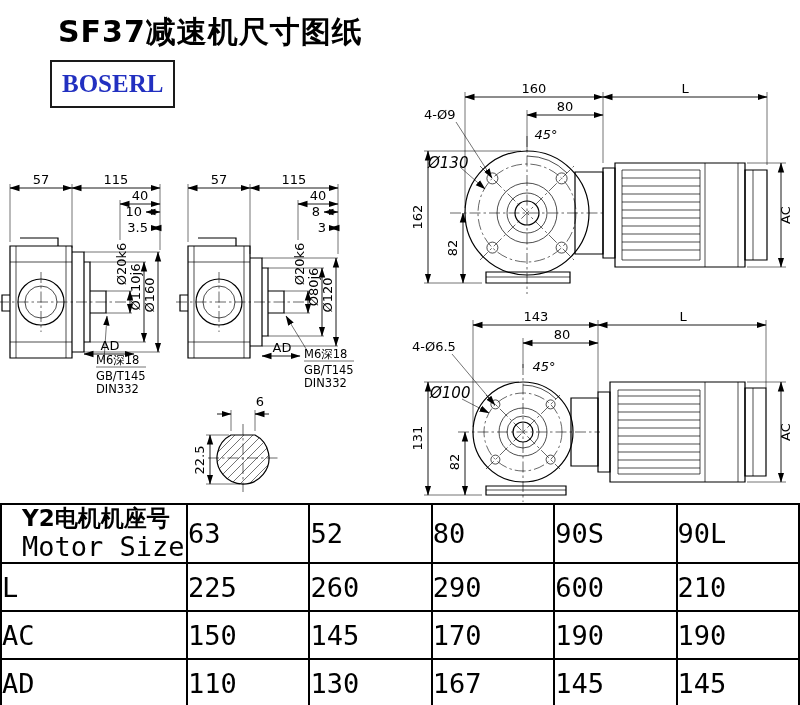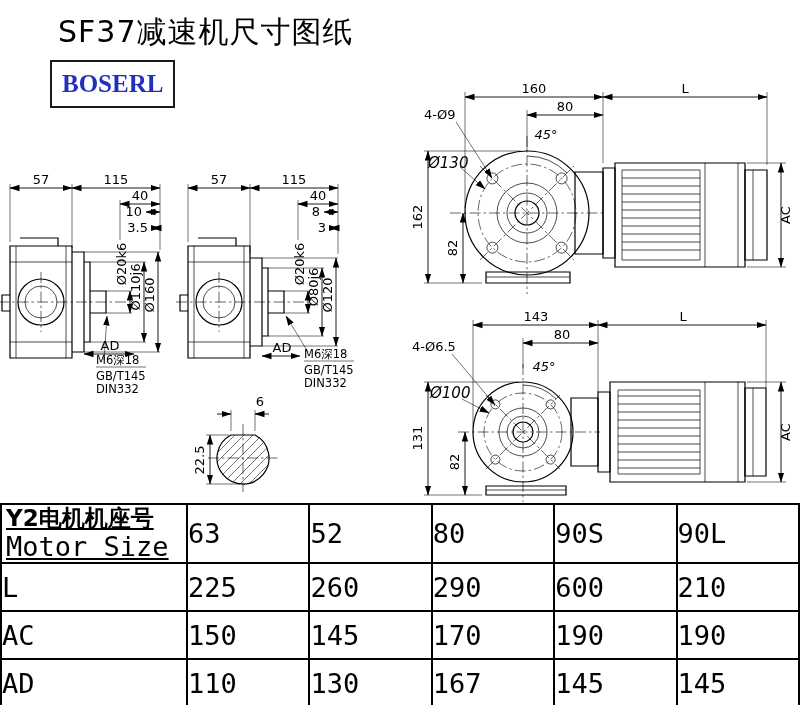--- a/index.html
+++ b/index.html
@@ -1,34 +1,34 @@
 <!DOCTYPE html>
 <html><head>
 <meta charset="utf-8">
 <style>
   html,body{margin:0;padding:0;background:#fff;}
   body{width:800px;height:705px;overflow:hidden;font-family:"DejaVu Sans",sans-serif;}
   .page{position:relative;width:800px;height:705px;background:#fff;}
-  .title{position:absolute;left:58px;top:12px;font-size:30px;font-weight:normal;color:#000;letter-spacing:1px;text-align:center;}
+  .title{position:absolute;left:58px;top:12px;font-size:30px;font-weight:bold;color:#000;letter-spacing:1px;text-align:center;}
   .brand{position:absolute;left:50px;top:60px;border:2px solid #1a1a1a;padding:8px 10px;font-size:25px;font-weight:bold;color:#2230c0;font-family:"Liberation Serif",serif;background:#fff;}
   svg.drawing{position:absolute;left:0;top:0;}
   svg .o{fill:none;stroke:#000;stroke-width:1.2;}
   svg .t{fill:none;stroke:#000;stroke-width:0.7;}
   svg .d{fill:none;stroke:#000;stroke-width:0.9;}
   svg .e{fill:none;stroke:#000;stroke-width:0.55;}
   svg .cl{fill:none;stroke:#000;stroke-width:0.6;stroke-dasharray:11 3 2.5 3;}
   svg .hz{fill:none;stroke:#000;stroke-width:0.55;}
   svg text{fill:#000;font-family:"DejaVu Sans",sans-serif;}
   svg .lb{font-size:13px;}
   svg .sm{font-size:11.5px;}
   svg .it{font-style:italic;}
   svg .big{font-size:15px;font-style:italic;}
   .dimtable{position:absolute;left:0;top:503px;width:800px;height:202px;border-collapse:collapse;table-layout:fixed;}
   .dimtable td{border:2px solid #000;vertical-align:middle;color:#000;padding:0;font-family:"DejaVu Sans Mono",monospace;font-size:27px;}
-  .dimtable td.hdr{text-align:left;padding-left:4px;text-decoration:underline;}
+  .dimtable td.hdr{text-align:left;padding-left:20px;}
   .dimtable .l1{font-size:23px;font-weight:bold;font-family:"DejaVu Sans",sans-serif;line-height:1.15;}
   .dimtable .l2{font-size:27px;font-family:"DejaVu Sans Mono",monospace;line-height:1.15;}
 </style>
 </head>
 <body>
 
 <div class="page">
 
   <div class="title">SF37减速机尺寸图纸</div>
   <div class="brand">

